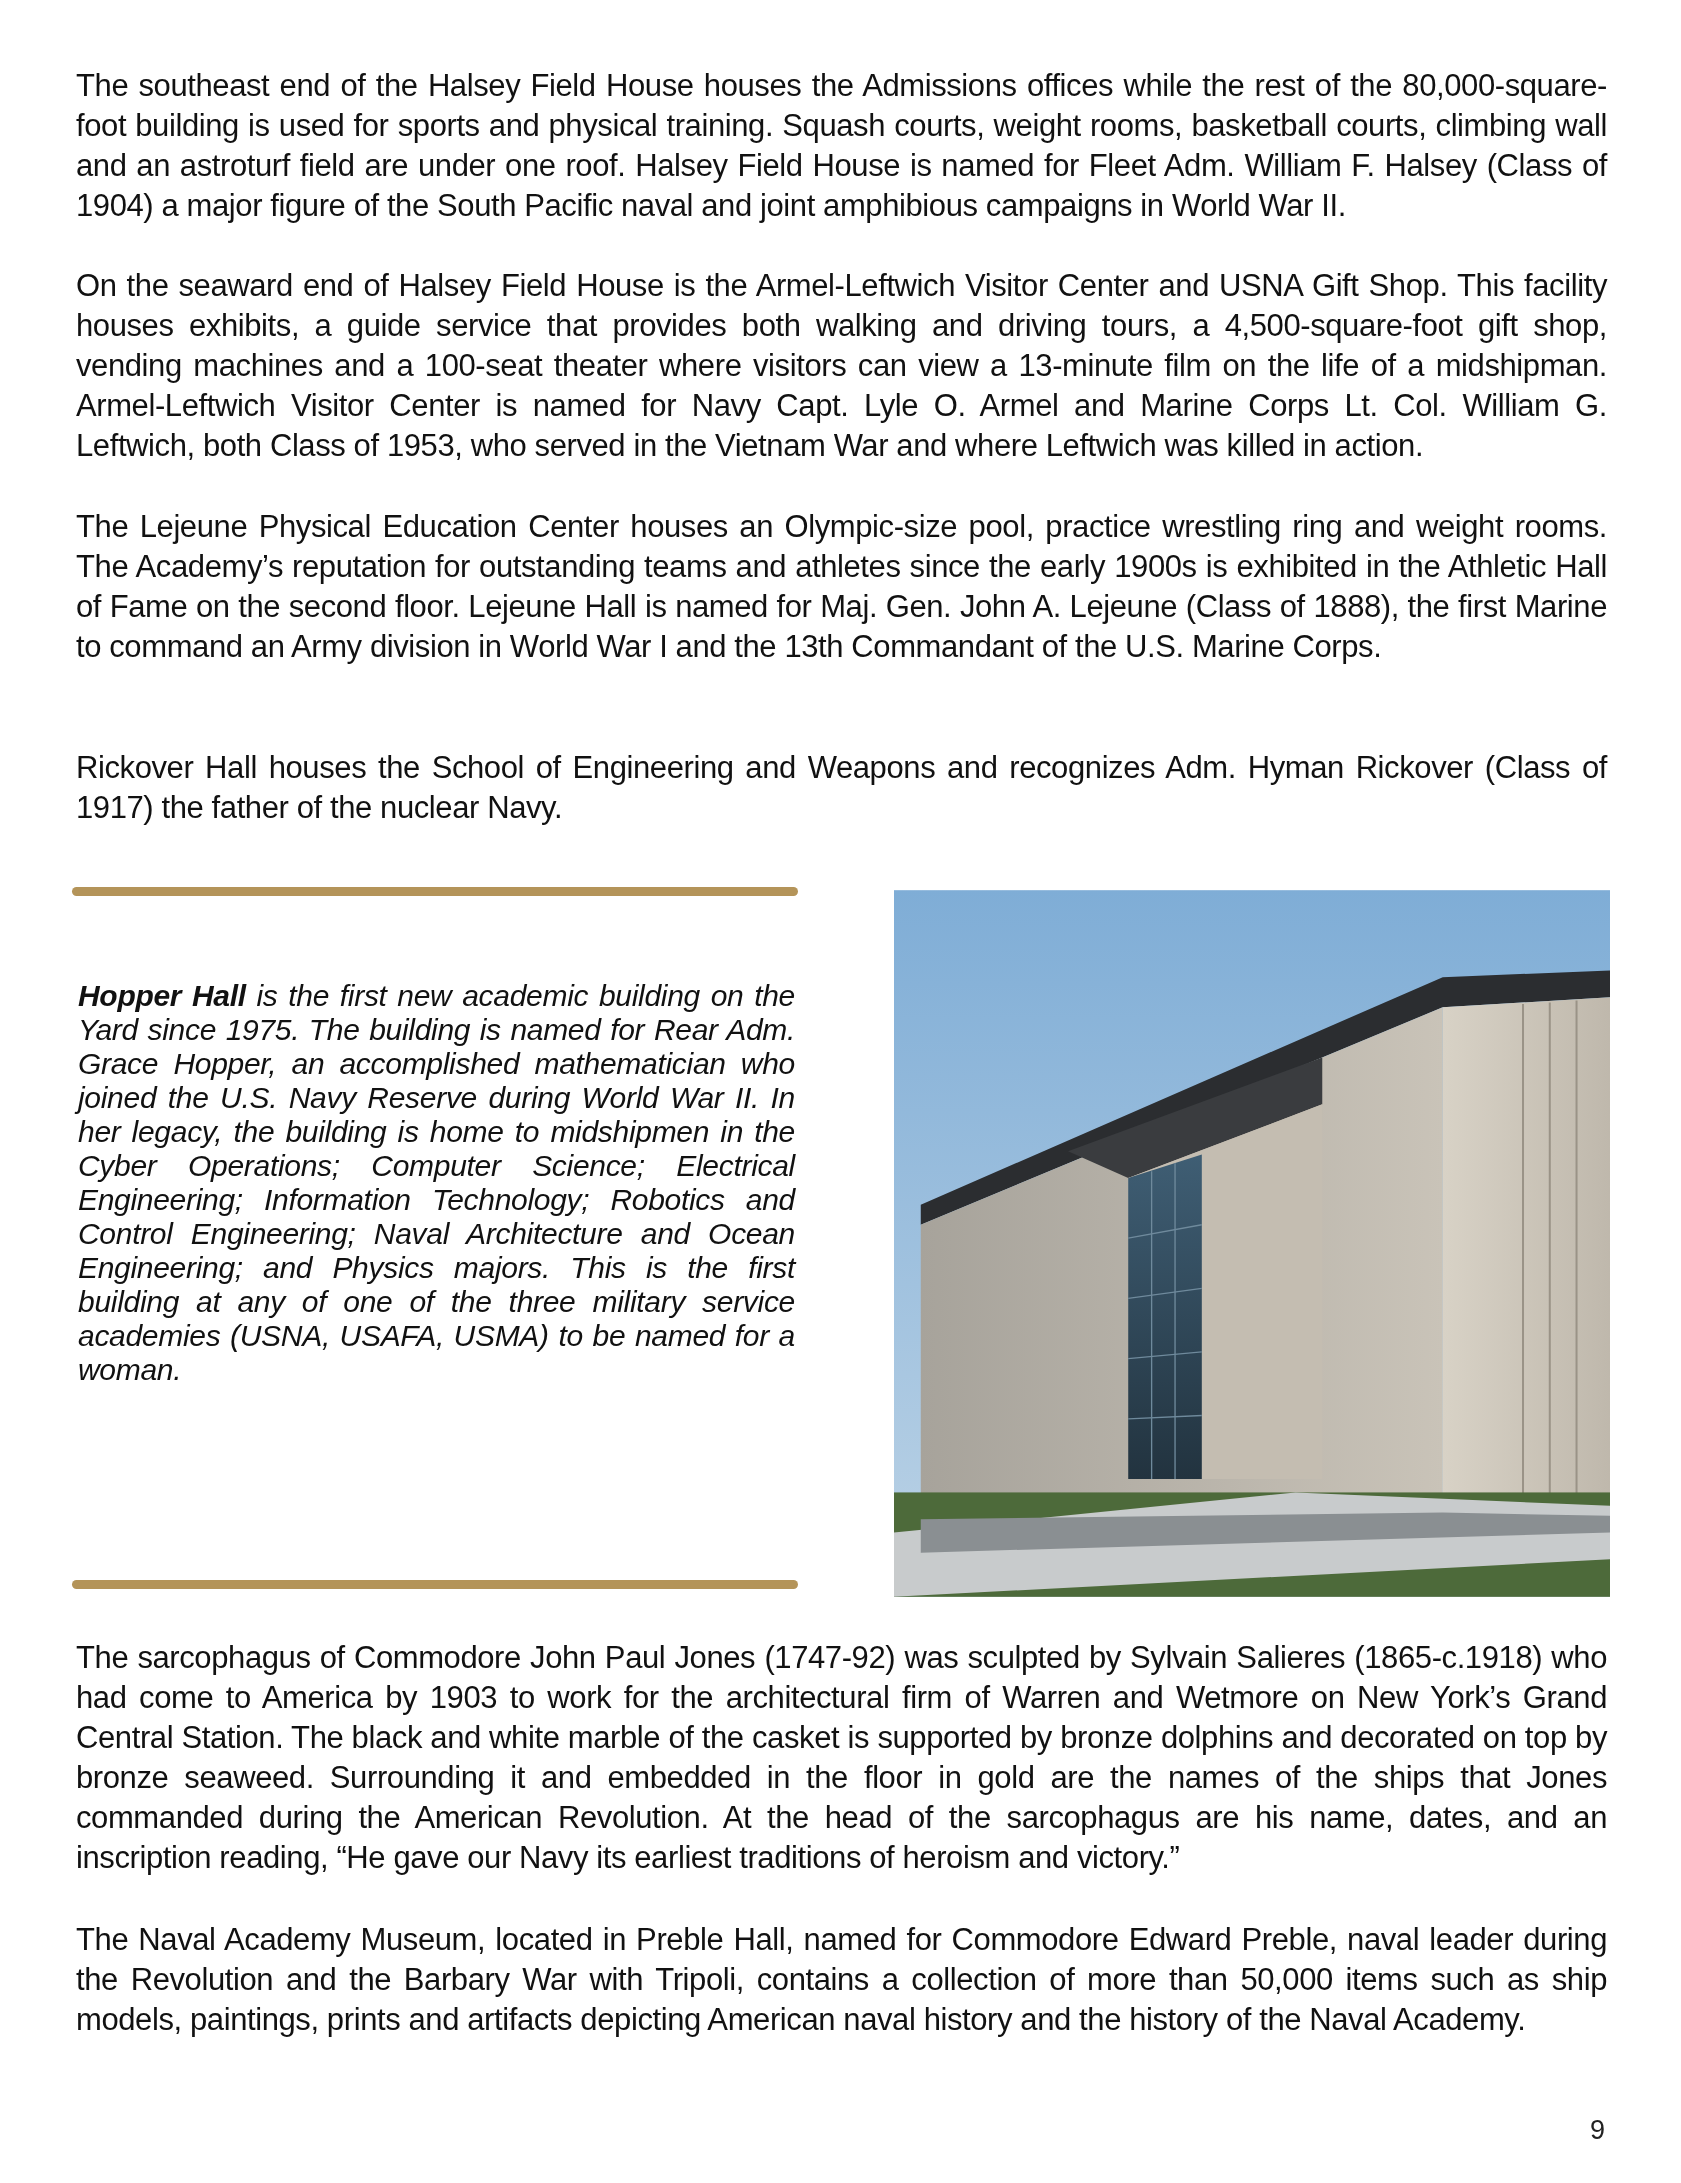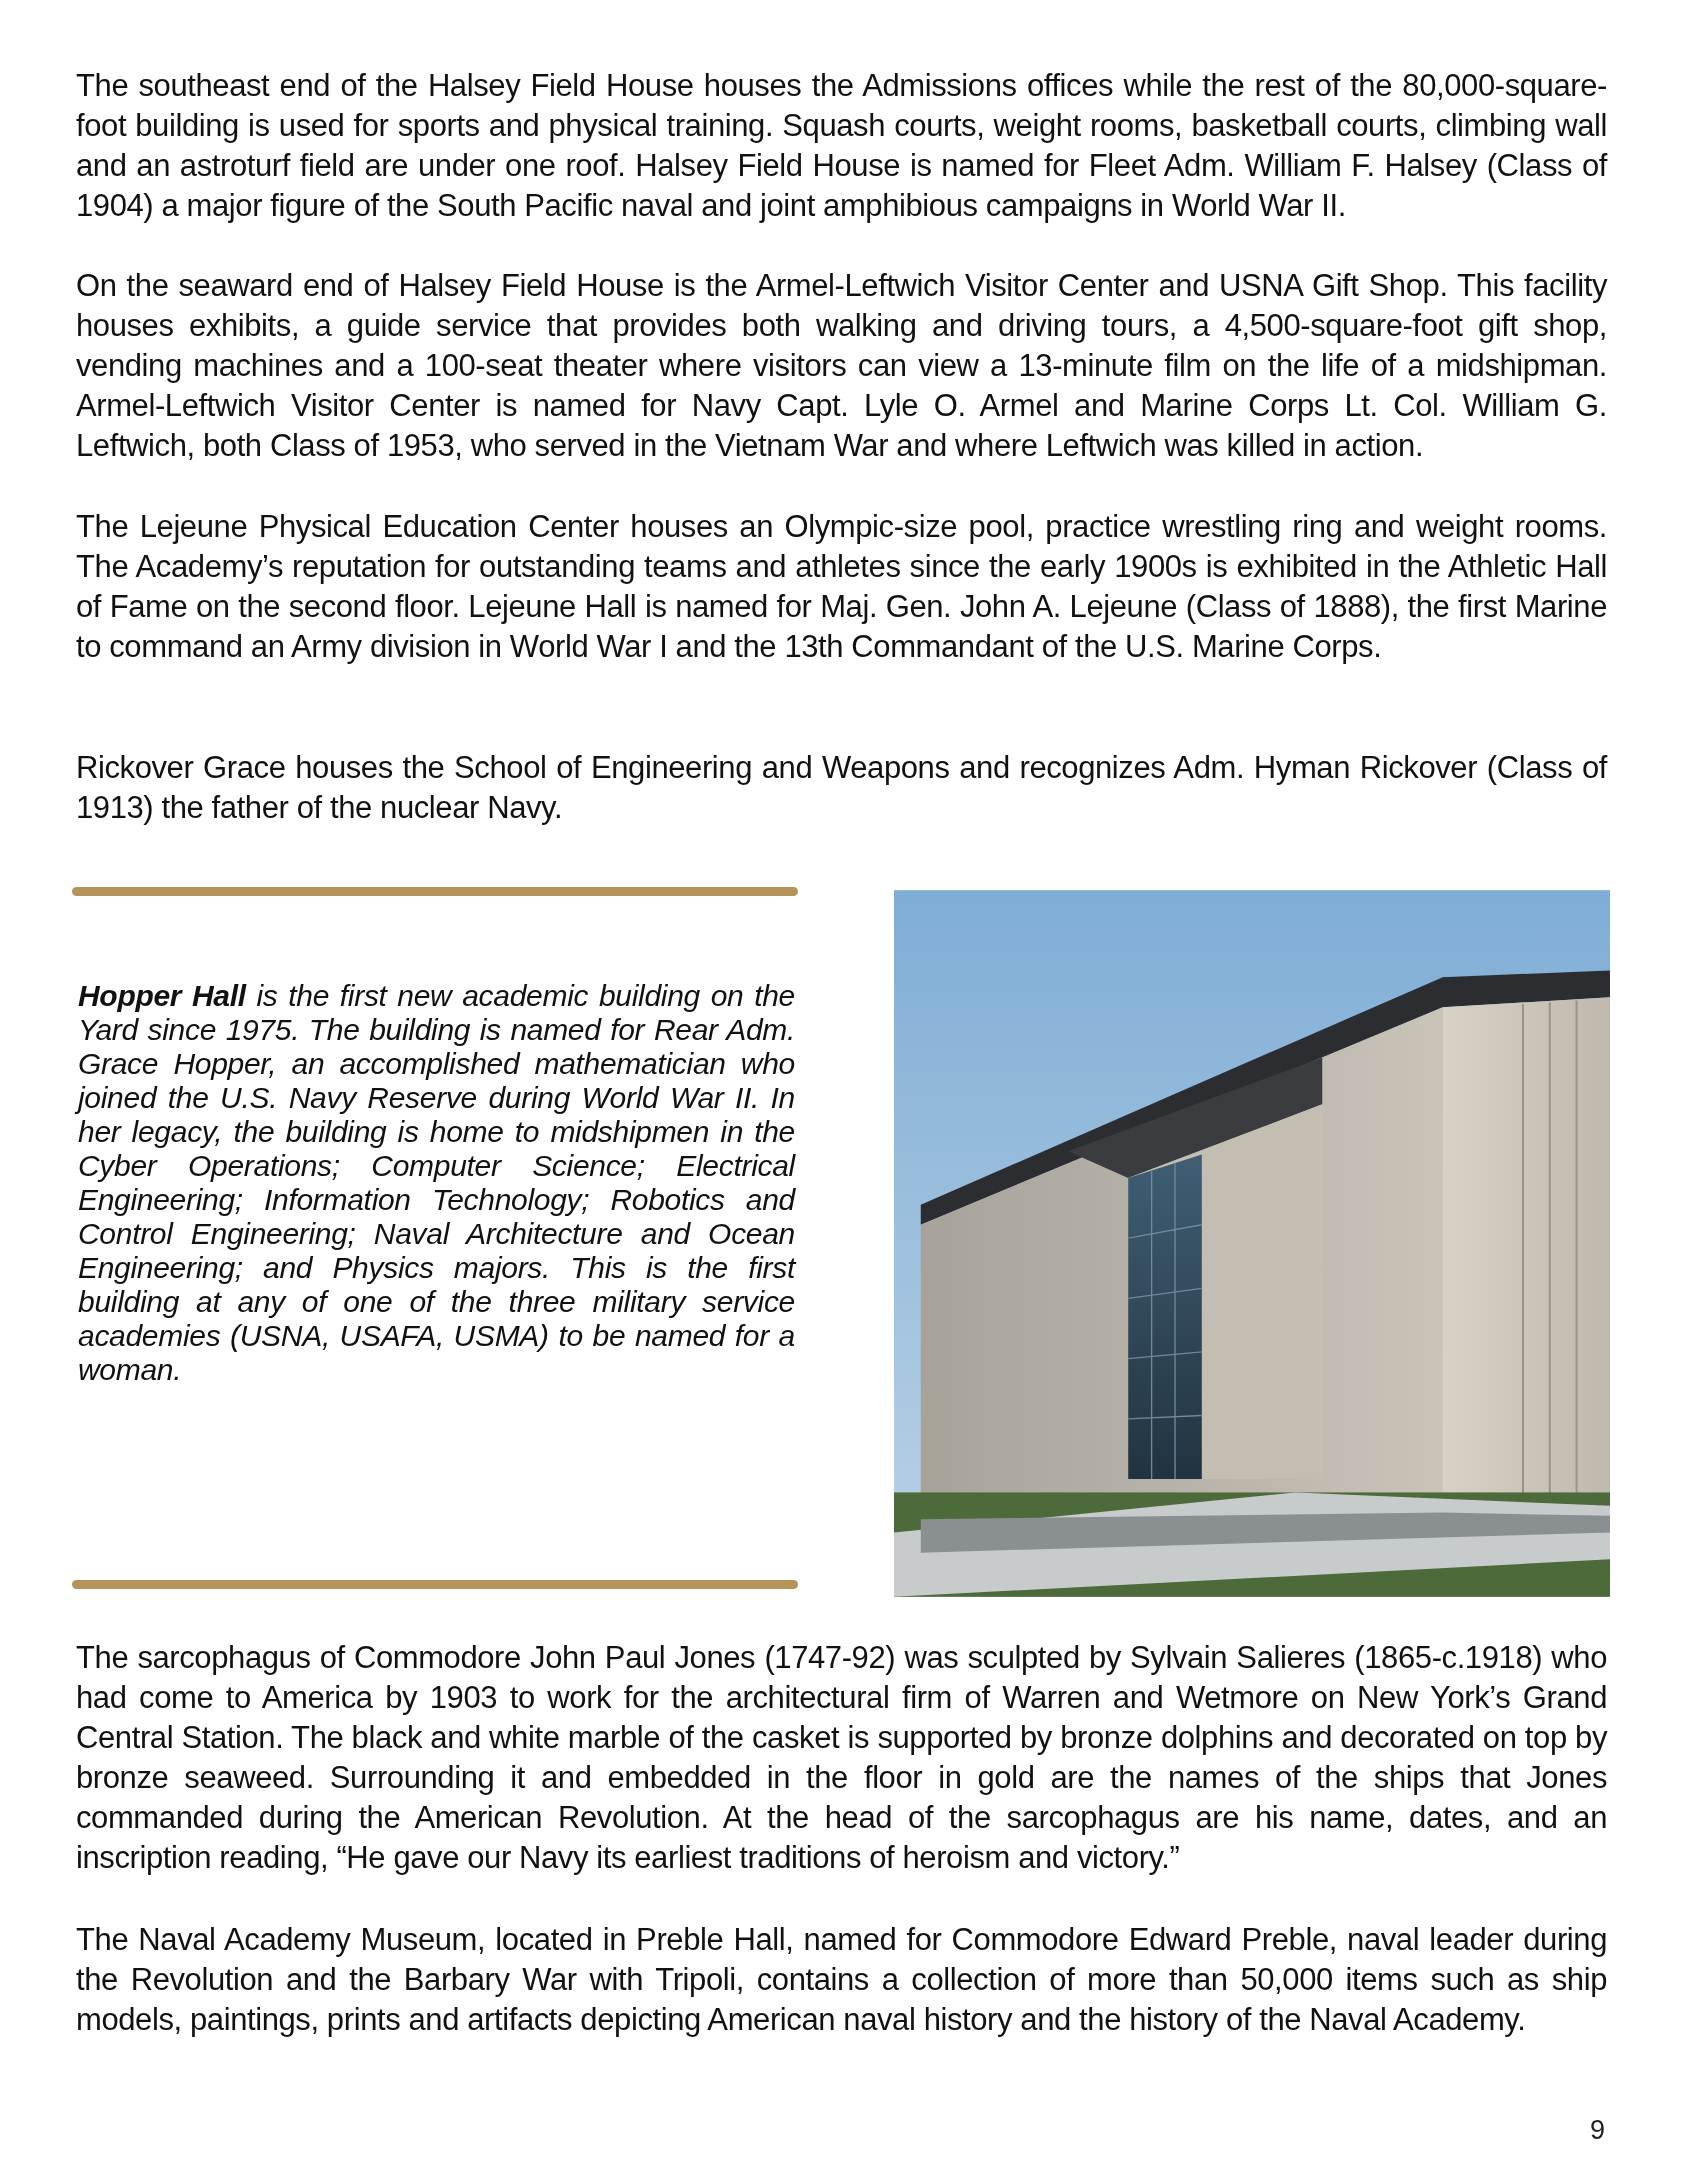--- a/index.html
+++ b/index.html
@@ -16,21 +16,21 @@
 </style>
 </head>
 <body>
 
 <p class="para" style="top:66px;"><span>The southeast end of the </span><b>Halsey Field House</b><span> houses the Admissions offices while the rest of the 80,000-square-foot building is used for sports and physical training. Squash courts, weight rooms, basketball courts, climbing wall and an astroturf field are under one roof. Halsey Field House is named for Fleet Adm. William F. Halsey (Class of 1904) a major figure of the South Pacific naval and joint amphibious campaigns in World War II.</span></p>
 
 <p class="para" style="top:266px;"><span>On the seaward end of Halsey Field House is the </span><b>Armel-Leftwich Visitor Center and USNA Gift Shop</b><span>. This facility houses exhibits, a guide service that provides both walking and driving tours, a 4,500-square-foot gift shop, vending machines and a 100-seat theater where visitors can view a 13-minute film on the life of a midshipman. Armel-Leftwich Visitor Center is named for Navy Capt. Lyle O. Armel and Marine Corps Lt. Col. William G. Leftwich, both Class of 1953, who served in the Vietnam War and where Leftwich was killed in action.</span></p>
 
 <p class="para" style="top:507px;"><span>The </span><b>Lejeune Physical Education Center</b><span> houses an Olympic-size pool, practice wrestling ring and weight rooms. The Academy’s reputation for outstanding teams and athletes since the early 1900s is exhibited in the Athletic Hall of Fame on the second floor. Lejeune Hall is named for Maj. Gen. John A. Lejeune (Class of 1888), the first Marine to command an Army division in World War I and the 13th Commandant of the U.S. Marine Corps.</span></p>
 
-<p class="para" style="top:748px;"><span></span><b>Rickover Grace</b><span> houses the School of Engineering and Weapons and recognizes Adm. Hyman Rickover (Class of 1913) the father of the nuclear Navy.</span></p>
+<p class="para" style="top:748px;"><span></span><b>Rickover Hall</b><span> houses the School of Engineering and Weapons and recognizes Adm. Hyman Rickover (Class of 1917) the father of the nuclear Navy.</span></p>
 
 <div class="divider" style="top:887px;"></div>
 
 <p class="sidebar"><b>Hopper Hall</b><span> is the first new academic building on the Yard since 1975. The building is named for Rear Adm. Grace Hopper, an accomplished mathematician who joined the U.S. Navy Reserve during World War II. In her legacy, the building is home to midshipmen in the Cyber Operations; Computer Science; Electrical Engineering; Information Technology; Robotics and Control Engineering; Naval Architecture and Ocean Engineering; and Physics majors. This is the first building at any of one of the three military service academies (USNA, USAFA, USMA) to be named for a woman.</span></p>
 
 <div class="divider" style="top:1580px;"></div>
 
 <div class="photo">
   <svg width="716" height="707" viewBox="0 0 1070 1056" xmlns="http://www.w3.org/2000/svg">
     <defs>

